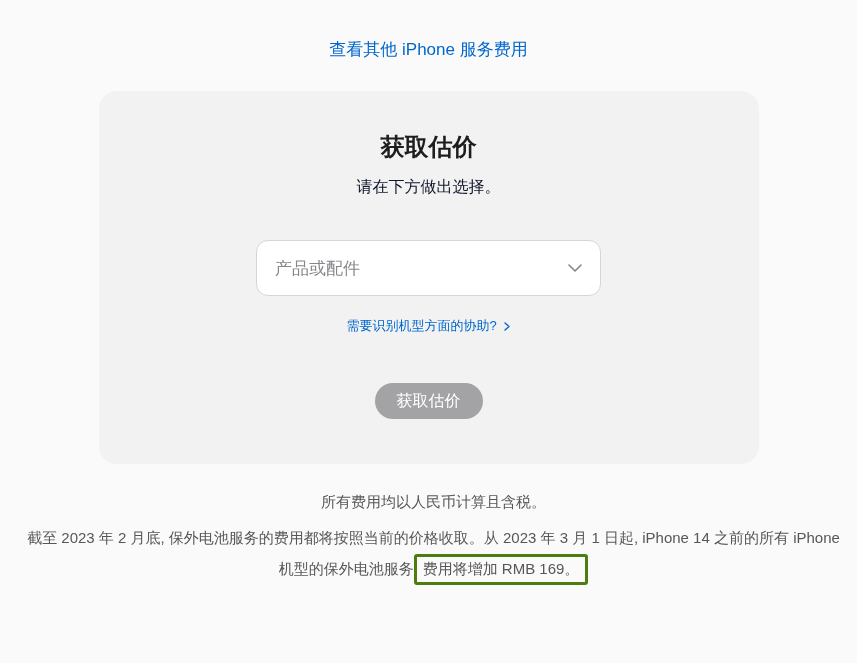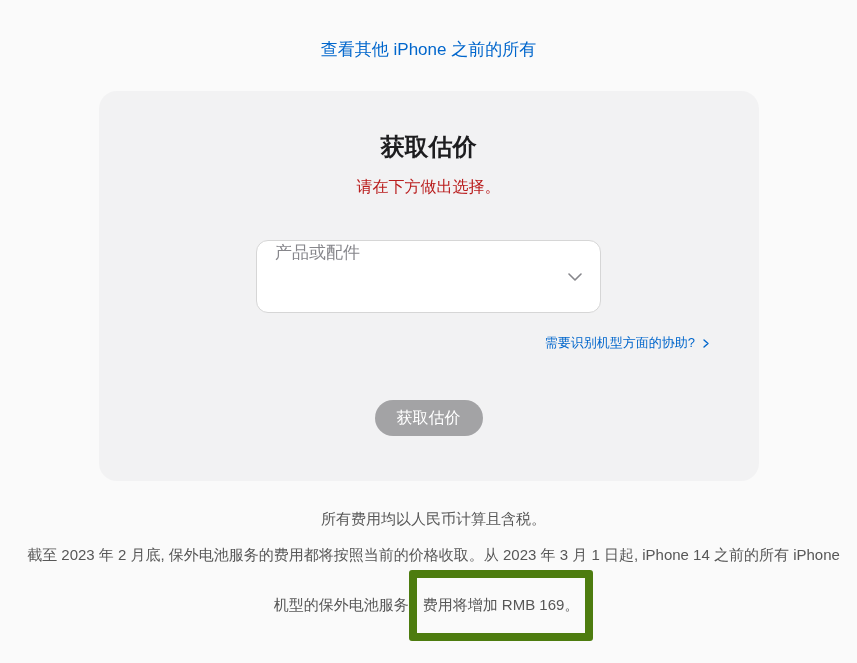--- a/index.html
+++ b/index.html
@@ -36,55 +36,56 @@
     .card-title {
       text-align: center;
       font-size: 24px;
       font-weight: 600;
       color: #1d1d1f;
       margin-bottom: 14px;
     }
     .card-subtitle {
       text-align: center;
       font-size: 16px;
-      color: #b91c1c;
+      color: #0f172a;
       margin-bottom: 42px;
     }
     .select-wrapper {
       width: 345px;
       margin: 0 auto 20px auto;
       position: relative;
     }
     .select-box {
       width: 100%;
-      height: 73px;
+      height: 56px;
       border: 1px solid #d6d6d6;
       border-radius: 12px;
       background: #fff;
       padding: 0 45px 0 18px;
       font-size: 17px;
       color: #86868b;
       display: flex;
+      align-items: center;
       cursor: pointer;
       position: relative;
     }
     .chevron {
       position: absolute;
       right: 18px;
       top: 50%;
       transform: translateY(-50%);
       color: #86868b;
     }
     .chevron svg {
       width: 14px;
       height: 8px;
       display: block;
     }
     .help-link-wrap {
-      text-align: right;
+      text-align: center;
       margin-top: 18px;
       margin-bottom: 48px;
     }
     .help-link {
       color: #0066cc;
       font-size: 13px;
       text-decoration: none;
       cursor: pointer;
     }
     .help-link .chevron-right {
@@ -115,32 +116,32 @@
       padding: 0 0 0 10px;
       font-size: 15px;
       color: #575757;
       line-height: 2.1;
     }
     .notes p {
       margin-bottom: 4px;
       text-align: center;
     }
     .highlight-box {
-      border: 8px solid #4d7c0f;
+      border: 3px solid #4d7c0f;
       border-radius: 3px;
-      padding: 16px 6px;
+      padding: 1px 6px;
       display: inline-block;
       line-height: 1.5;
     }
   </style>
 </head>
 <body>
 
 <div class="top-link">
-  <a>查看其他 iPhone 之前的所有</a>
+  <a>查看其他 iPhone 服务费用</a>
 </div>
 
 <div class="card">
   <h2 class="card-title">获取估价</h2>
   <p class="card-subtitle">请在下方做出选择。</p>
 
   <div class="select-wrapper">
     <div class="select-box">
       <span>产品或配件</span>
       <span class="chevron">

